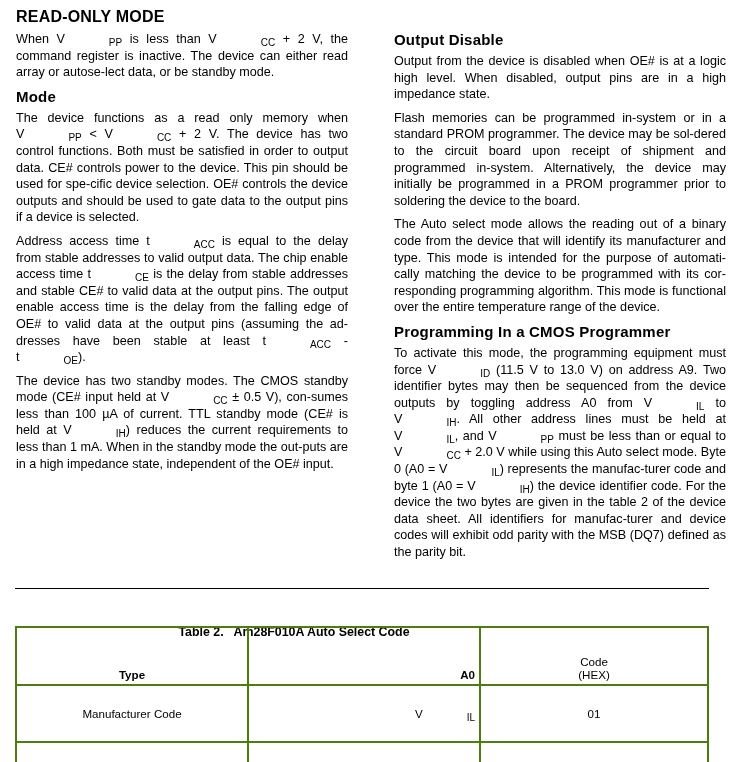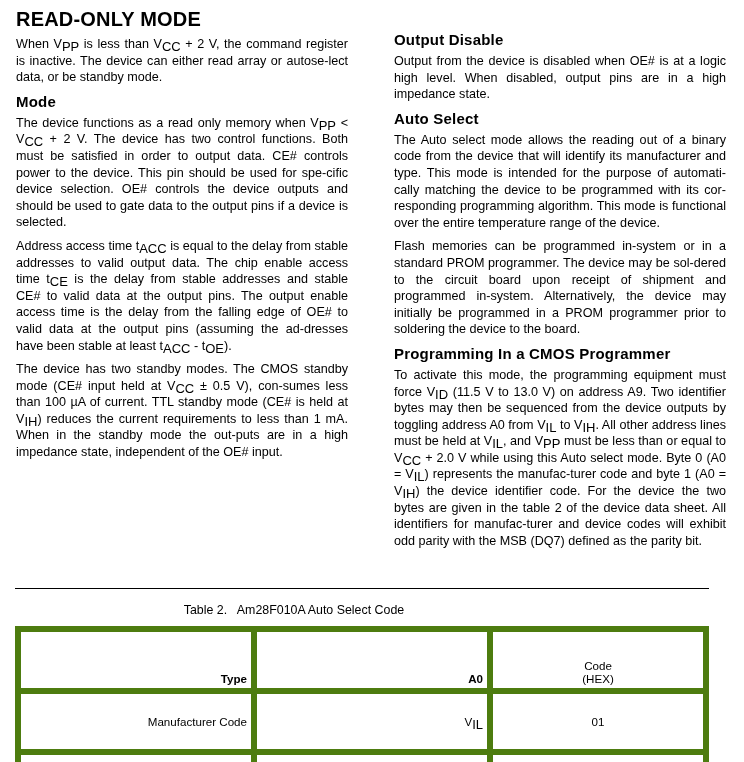--- a/index.html
+++ b/index.html
@@ -1,33 +1,33 @@
 <!DOCTYPE html>
 <html><head>
 <meta charset="utf-8">
 <style>
   html, body { margin: 0; padding: 0; background: #ffffff; }
   body { width: 744px; height: 762px; position: relative; overflow: hidden;
          font-family: "Liberation Sans", sans-serif; color: #000; }
   .col { position: absolute; top: 0; width: 332px; }
   .col-left { left: 16px; }
   .col-right { left: 394px; }
-  h1 { font-size: 20px; font-weight: bold; margin: 8px 0 5px 0; letter-spacing: 0.2px; }
+  h1 { font-size: 16px; font-weight: bold; margin: 8px 0 5px 0; letter-spacing: 0.2px; }
   h2 { font-size: 15px; font-weight: bold; margin: 6px 0 5px 0; letter-spacing: 0.2px; }
   p { font-size: 12.6px; line-height: 16.6px; margin: 0 0 7px 0; text-align: justify; }
-  sub { font-size: 13px; vertical-align: -3px; line-height: 0; }
+  sub { font-size: 10px; vertical-align: -3px; line-height: 0; margin-left: 44px; }
   .rule { position: absolute; left: 15px; top: 588px; width: 694px; height: 0; border-top: 1.3px solid #000; }
-  .caption { position: absolute; left: 0; width: 588px; top: 603px; text-align: center;
-             font-size: 12.4px; font-weight: normal; }
+  .caption { position: absolute; left: 0; width: 588px; top: 625px; text-align: center;
+             font-size: 12.4px; font-weight: bold; }
   table { position: absolute; left: 15px; top: 626px; width: 694px; border-collapse: collapse;
           font-size: 11.6px; }
-  td, th { border: 6px solid #4d7c0f; padding: 16px 4px; }
+  td, th { border: 2px solid #4d7c0f; padding: 16px 4px; }
   th { font-weight: bold; height: 37px; vertical-align: bottom; padding-bottom: 3px; }
   td { height: 23px; }
-  .c1 { width: 222px; text-align: right; }
+  .c1 { width: 222px; text-align: center; }
   .c2 { width: 222px; text-align: right; }
   .c3 { text-align: center; }
 </style>
 </head>
 <body>
 
 <div class="col col-left">
   <h1>READ-ONLY MODE</h1>
   <p><span>When V</span><sub>PP</sub><span> is less than V</span><sub>CC</sub><span> + 2 V, the command register is inactive. The device can either read array or autose-lect data, or be standby mode.</span></p>
 
@@ -35,23 +35,22 @@
   <p><span>The device functions as a read only memory when V</span><sub>PP</sub><span> &lt; V</span><sub>CC</sub><span> + 2 V. The device has two control functions. Both must be satisfied in order to output data. CE# controls power to the device. This pin should be used for spe-cific device selection. OE# controls the device outputs and should be used to gate data to the output pins if a device is selected.</span></p>
   <p><span>Address access time t</span><sub>ACC</sub><span> is equal to the delay from stable addresses to valid output data. The chip enable access time t</span><sub>CE</sub><span> is the delay from stable addresses and stable CE# to valid data at the output pins. The output enable access time is the delay from the falling edge of OE# to valid data at the output pins (assuming the ad-dresses have been stable at least t</span><sub>ACC</sub><span> - t</span><sub>OE</sub><span>).</span></p>
 
   <p><span>The device has two standby modes. The CMOS standby mode (CE# input held at V</span><sub>CC</sub><span> ± 0.5 V), con-sumes less than 100 µA of current. TTL standby mode (CE# is held at V</span><sub>IH</sub><span>) reduces the current requirements to less than 1 mA. When in the standby mode the out-puts are in a high impedance state, independent of the OE# input.</span></p>
 </div>
 
 <div class="col col-right">
   <h2 style="margin-top:31px">Output Disable</h2>
   <p>Output from the device is disabled when OE# is at a logic high level. When disabled, output pins are in a high impedance state.</p>
 
-  <h2>Auto Select</h2>
+  <p>Flash memories can be programmed in-system or in a standard PROM programmer. The device may be sol-dered to the circuit board upon receipt of shipment and programmed in-system. Alternatively, the device may initially be programmed in a PROM programmer prior to soldering the device to the board.</p>
   <p>The Auto select mode allows the reading out of a binary code from the device that will identify its manufacturer and type. This mode is intended for the purpose of automati-cally matching the device to be programmed with its cor-responding programming algorithm. This mode is functional over the entire temperature range of the device.</p>
-  <p>Flash memories can be programmed in-system or in a standard PROM programmer. The device may be sol-dered to the circuit board upon receipt of shipment and programmed in-system. Alternatively, the device may initially be programmed in a PROM programmer prior to soldering the device to the board.</p>
 
   <h2>Programming In a CMOS Programmer</h2>
   <p><span>To activate this mode, the programming equipment must force V</span><sub>ID</sub><span> (11.5 V to 13.0 V) on address A9. Two identifier bytes may then be sequenced from the device outputs by toggling address A0 from V</span><sub>IL</sub><span> to V</span><sub>IH</sub><span>. All other address lines must be held at V</span><sub>IL</sub><span>, and V</span><sub>PP</sub><span> must be less than or equal to V</span><sub>CC</sub><span> + 2.0 V while using this Auto select mode. Byte 0 (A0 = V</span><sub>IL</sub><span>) represents the manufac-turer code and byte 1 (A0 = V</span><sub>IH</sub><span>) the device identifier code. For the device the two bytes are given in the table 2 of the device data sheet. All identifiers for manufac-turer and device codes will exhibit odd parity with the MSB (DQ7) defined as the parity bit.</span></p>
 </div>
 
 <div class="rule"></div>
 
 <div class="caption" style="white-space:pre">Table 2.   Am28F010A Auto Select Code</div>
 
 <table>

